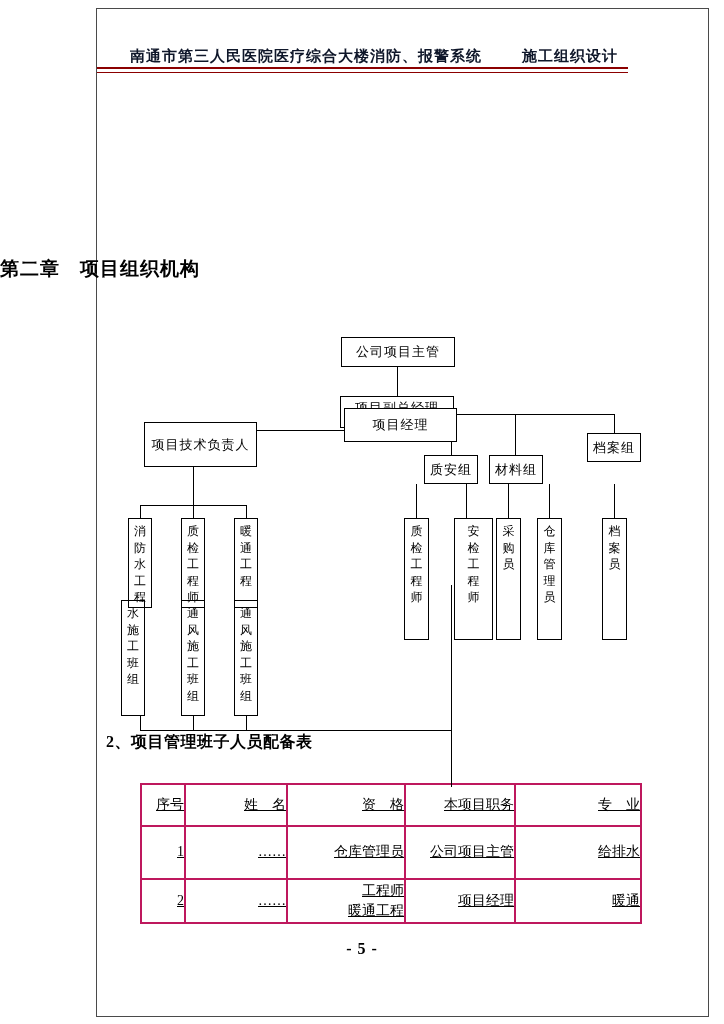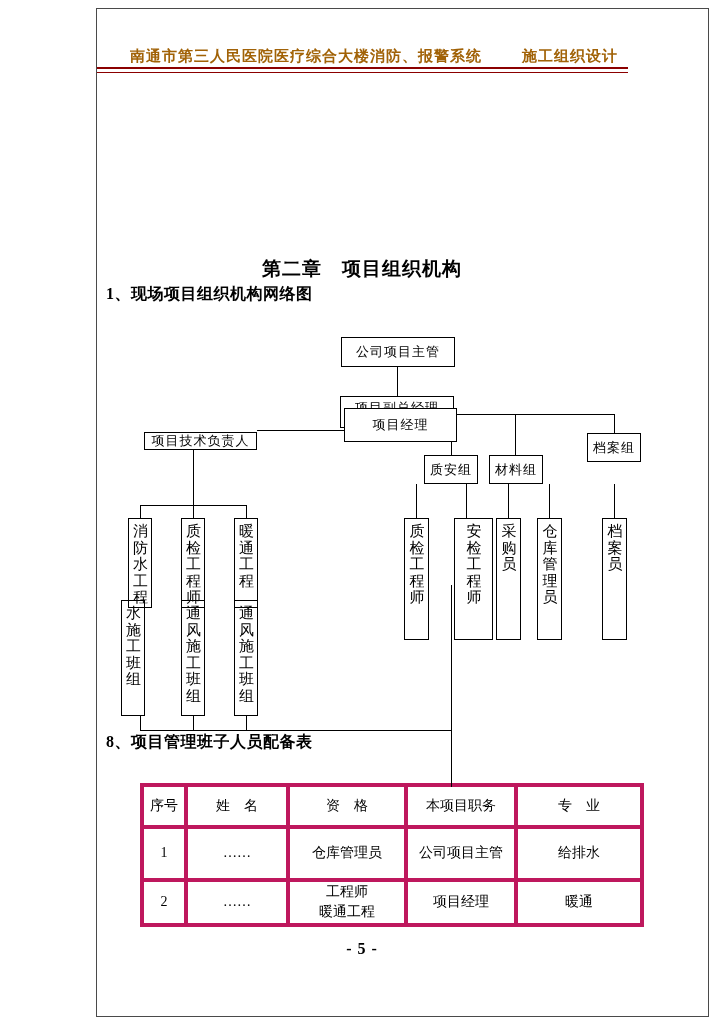--- a/index.html
+++ b/index.html
@@ -1,51 +1,50 @@
 <!DOCTYPE html>
 <html><head>
 <meta charset="utf-8">
 <style>
   html,body{margin:0;padding:0;background:#ffffff;}
   body{width:724px;height:1024px;font-family:"Liberation Serif","DejaVu Serif",serif;color:#000;}
   .page{position:relative;width:724px;height:1024px;background:#fff;overflow:hidden;}
   .page-border{position:absolute;left:96px;top:8px;width:611px;height:1007px;border:1px solid #4a4a4a;}
-  .doc-header{position:absolute;left:130px;top:47px;font-size:15px;font-weight:bold;color:#a16207;letter-spacing:1px;white-space:nowrap;}
+  .doc-header{position:absolute;left:130px;top:47px;font-size:15px;font-weight:bold;color:#0f172a;letter-spacing:1px;white-space:nowrap;}
   .doc-header .sub{margin-left:40px;}
   .header-rule{position:absolute;left:97px;top:67px;width:531px;height:3px;border-top:2px solid #8B0000;border-bottom:1px solid #8B0000;}
-  .chapter-title{position:absolute;left:0;top:256px;width:724px;margin:0;text-align:center;font-size:19px;font-weight:bold;letter-spacing:1px;}
+  .chapter-title{position:absolute;left:0;top:256px;width:724px;margin:0;font-size:19px;font-weight:bold;letter-spacing:1px;}
   .section-heading{position:absolute;left:106px;margin:0;font-size:16px;font-weight:bold;letter-spacing:.5px;}
   .s1{top:284px;}
   .s2{top:732px;}
   
   .l{position:absolute;background:#000;z-index:1;}
   .obox{position:absolute;border:1px solid #000;background:#fff;display:flex;align-items:center;justify-content:center;font-size:13px;z-index:2;box-sizing:border-box;letter-spacing:1px;}
   .obox.top-align{align-items:flex-start;padding-top:2px;}
   .obox.front{z-index:3;}
   .vbox{position:absolute;border:1px solid #000;background:transparent;z-index:2;box-sizing:border-box;}
-  .vtext{width:14px;margin:4px auto 0;word-break:break-all;line-height:16.5px;font-size:15px;}
+  .vtext{width:14px;margin:4px auto 0;text-align:center;word-break:break-all;line-height:16.5px;font-size:12px;}
   
   .personnel-table{position:absolute;left:140px;top:783px;border-collapse:collapse;table-layout:fixed;width:500px;font-size:14px;}
-  .personnel-table th,.personnel-table td{border:4px solid #be185d;text-align:center;vertical-align:middle;font-weight:normal;white-space:pre-line;line-height:1.45;padding:0;}
+  .personnel-table th,.personnel-table td{border:2px solid #be185d;text-align:right;vertical-align:middle;font-weight:normal;white-space:pre-line;line-height:1.45;padding:0;text-decoration:underline;}
   .page-number{position:absolute;left:0;top:940px;width:724px;text-align:center;font-size:16px;font-weight:bold;letter-spacing:1px;}
 </style>
 </head>
 <body>
 
 <div class="page">
 
   <div class="page-border"></div>
 
   <div class="doc-header">
     <span>南通市第三人民医院医疗综合大楼消防、报警系统</span><span class="sub">施工组织设计</span>
   </div>
   <div class="header-rule"></div>
 
   <h1 class="chapter-title">第二章　项目组织机构</h1>
-  <h2 class="section-heading s1">1、现场项目组织机构网络图</h2>
 
   <div>
 
     <div class="l" style="left:397px;top:367px;width:1px;height:29px"></div>
     <div class="l" style="left:451px;top:414px;width:164px;height:1px"></div>
     <div class="l" style="left:451px;top:414px;width:1px;height:41px"></div>
     <div class="l" style="left:515px;top:414px;width:1px;height:41px"></div>
     <div class="l" style="left:614px;top:414px;width:1px;height:41px"></div>
     <div class="l" style="left:257px;top:430px;width:87px;height:1px"></div>
     <div class="l" style="left:193px;top:449px;width:1px;height:69px"></div>
@@ -65,21 +64,21 @@
 
     <div class="obox" style="left:341px;top:337px;width:114px;height:30px">
       <span>公司项目主管</span>
     </div>
     <div class="obox top-align" style="left:340px;top:396px;width:114px;height:32px">
       <span>项目副总经理</span>
     </div>
     <div class="obox front" style="left:344px;top:408px;width:113px;height:34px">
       <span>项目经理</span>
     </div>
-    <div class="obox" style="left:144px;top:432px;width:113px;height:18px">
+    <div class="obox" style="left:144px;top:422px;width:113px;height:45px">
       <span>项目技术负责人</span>
     </div>
 
     <div class="obox" style="left:424px;top:455px;width:54px;height:29px">
       <span>质安组</span>
     </div>
     <div class="obox" style="left:489px;top:455px;width:54px;height:29px">
       <span>材料组</span>
     </div>
     <div class="obox" style="left:587px;top:433px;width:54px;height:29px">
@@ -115,21 +114,21 @@
       <div class="vtext">采购员</div>
     </div>
     <div class="vbox" style="left:537px;top:518px;width:25px;height:122px">
       <div class="vtext">仓库管理员</div>
     </div>
     <div class="vbox" style="left:602px;top:518px;width:25px;height:122px">
       <div class="vtext">档案员</div>
     </div>
   </div>
 
-  <h2 class="section-heading s2">8、项目管理班子人员配备表</h2>
+  <h2 class="section-heading s2">2、项目管理班子人员配备表</h2>
 
   <table class="personnel-table">
     <colgroup>
       <col style="width:44px">
         <col style="width:102px">
         <col style="width:118px">
         <col style="width:110px">
         <col style="width:126px">
     </colgroup>
     <tbody>

